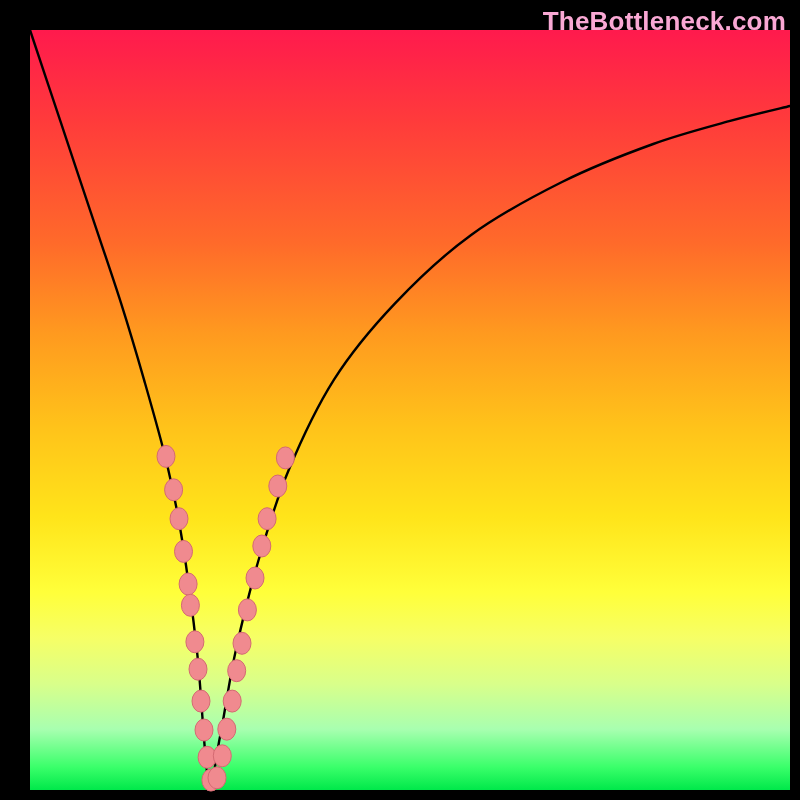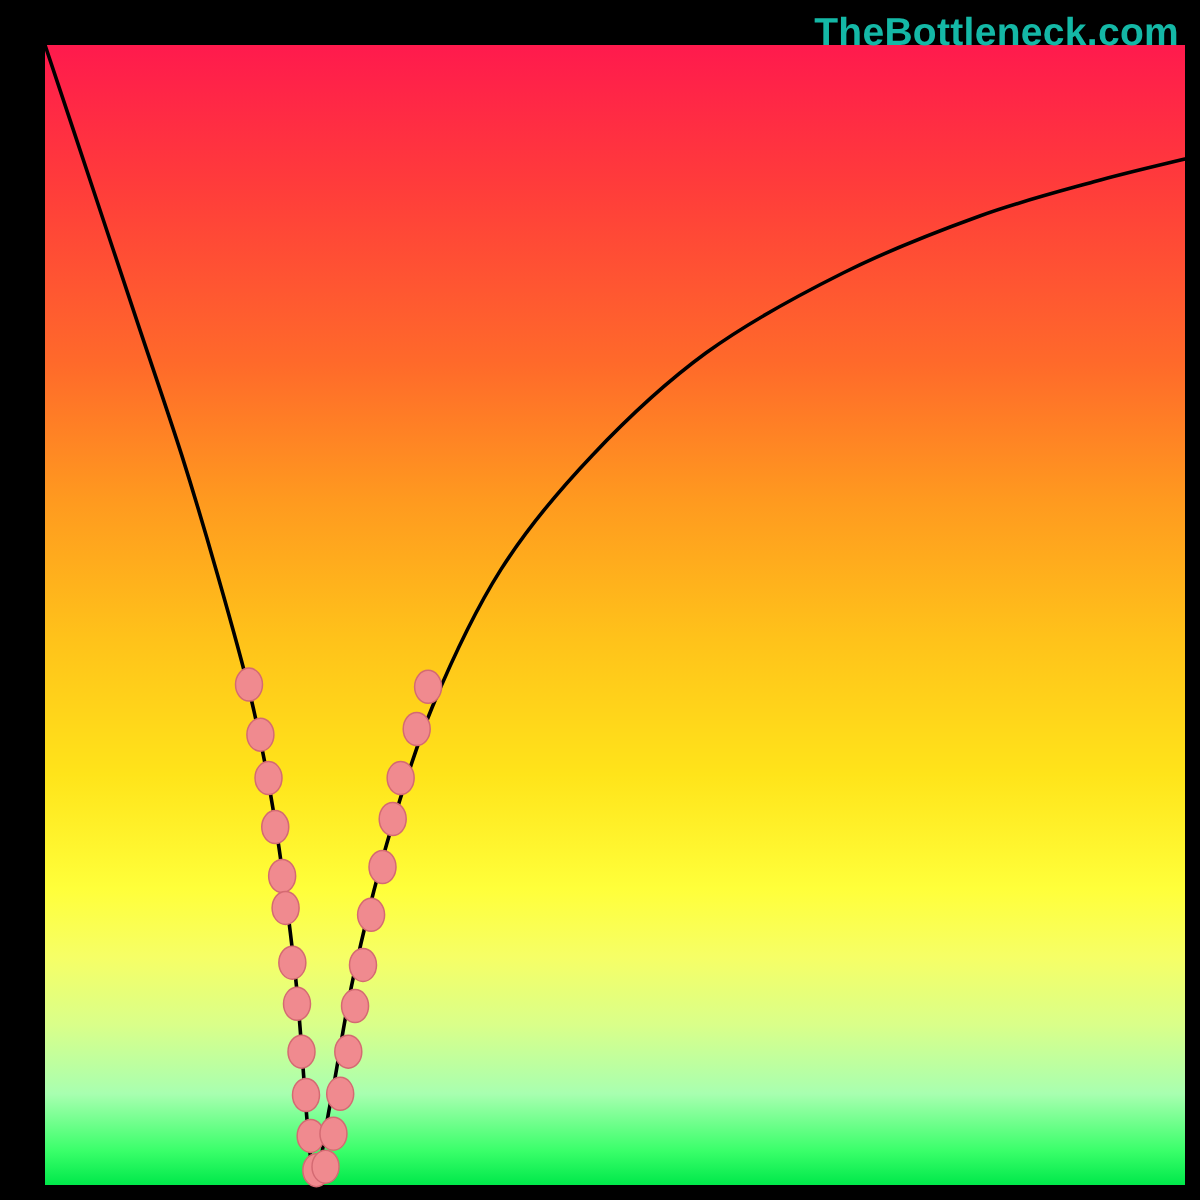--- a/index.html
+++ b/index.html
@@ -35,21 +35,21 @@
       #d9ff8a 86%,
       #a8ffb0 92%,
       #3aff6a 97%,
       #00e84a 100%
     );
   }
   .watermark {
     position: absolute;
     top: 6px;
     right: 14px;
-    color: #14b8a6;
+    color: #f9a8d4;
     font-size: 26px;
     font-weight: 600;
     letter-spacing: 0.2px;
     user-select: none;
   }
   svg.curve {
     position: absolute;
     left: 0; top: 0;
     width: 760px; height: 760px;
     overflow: visible;

